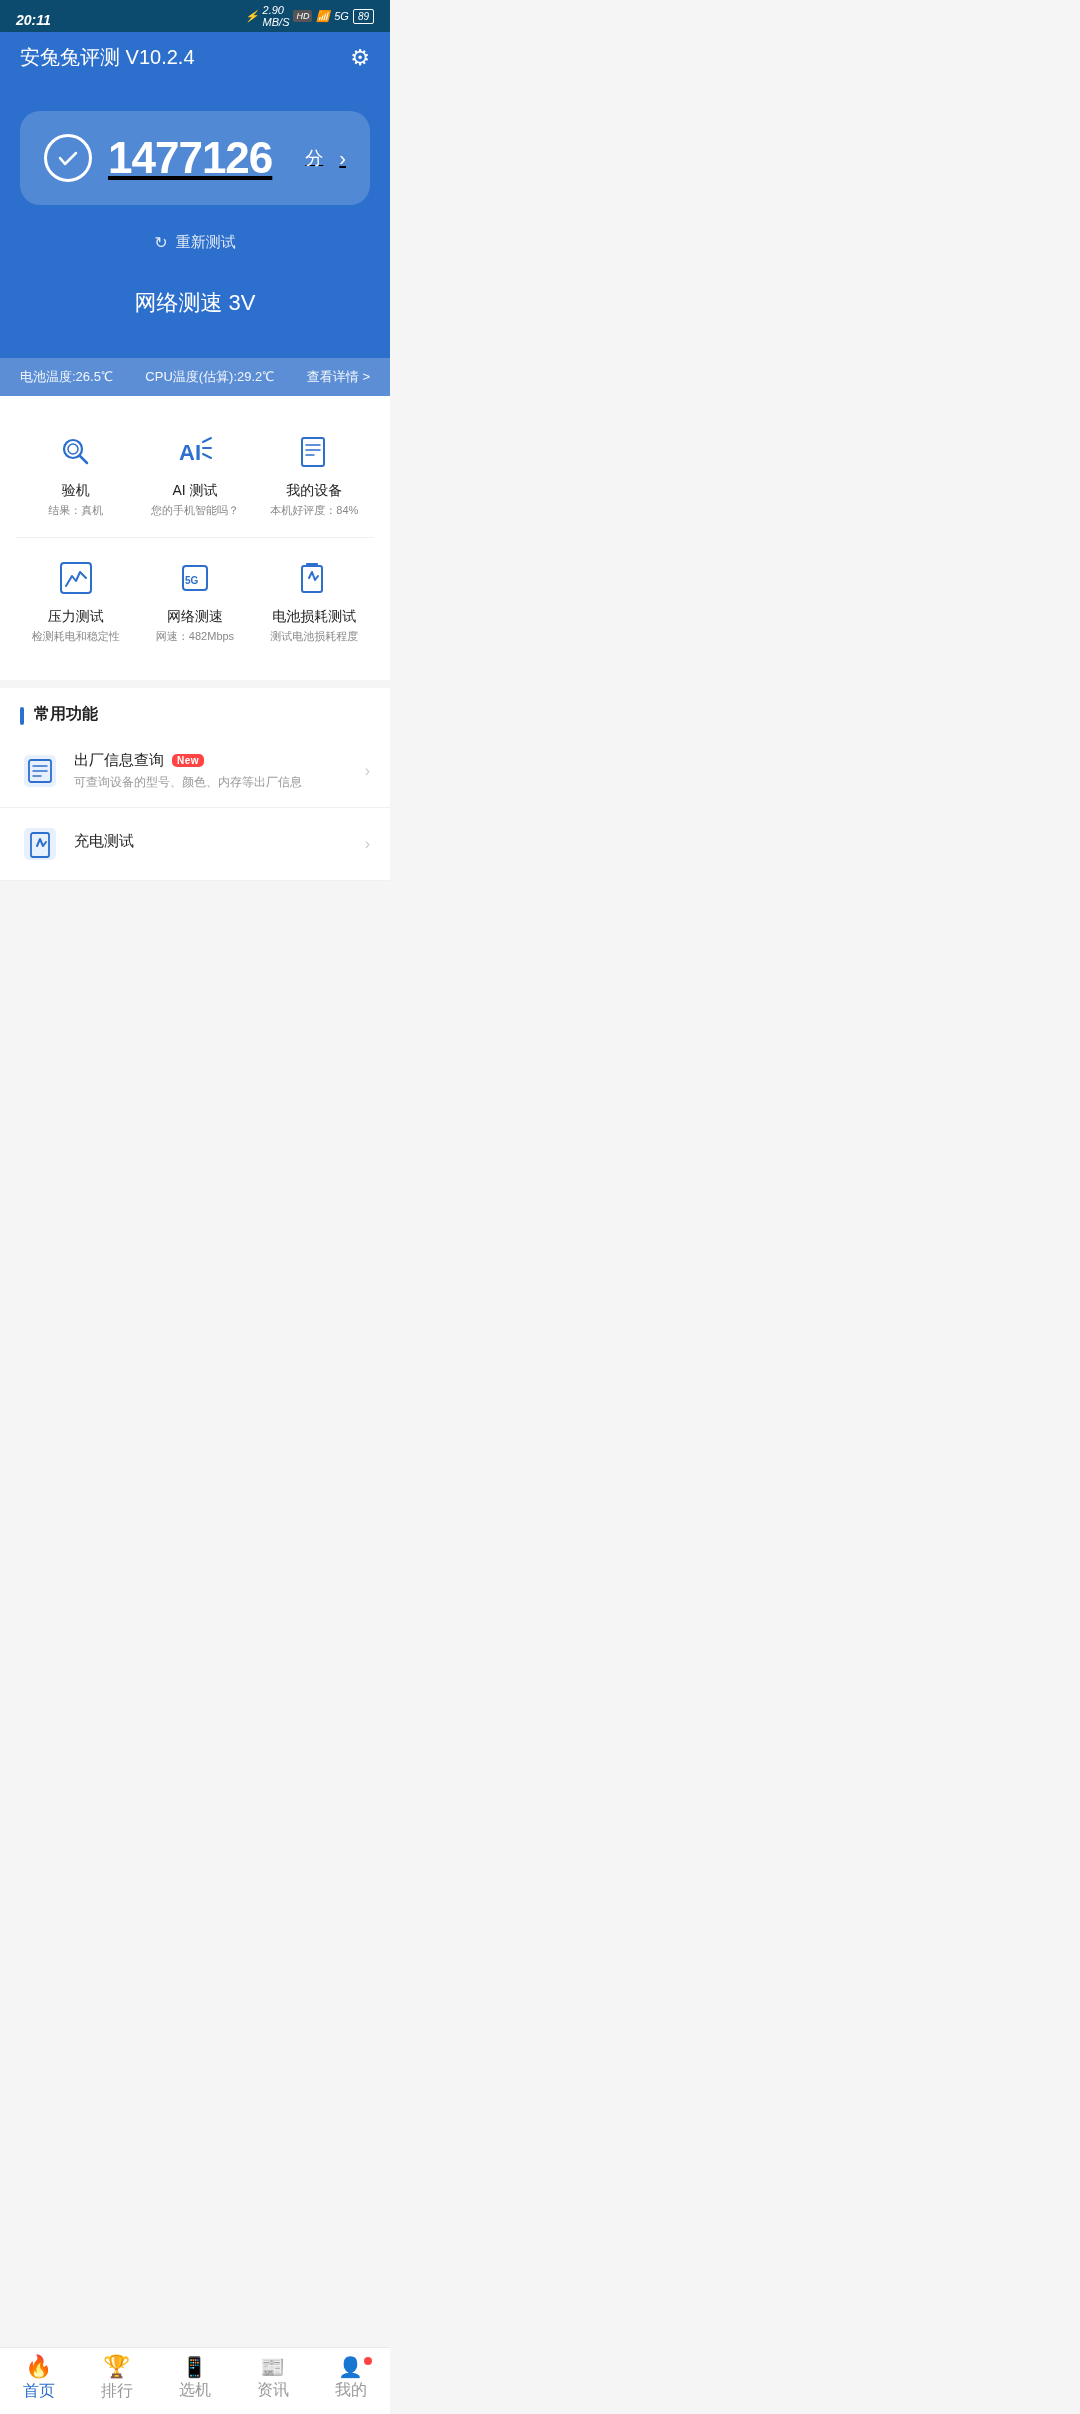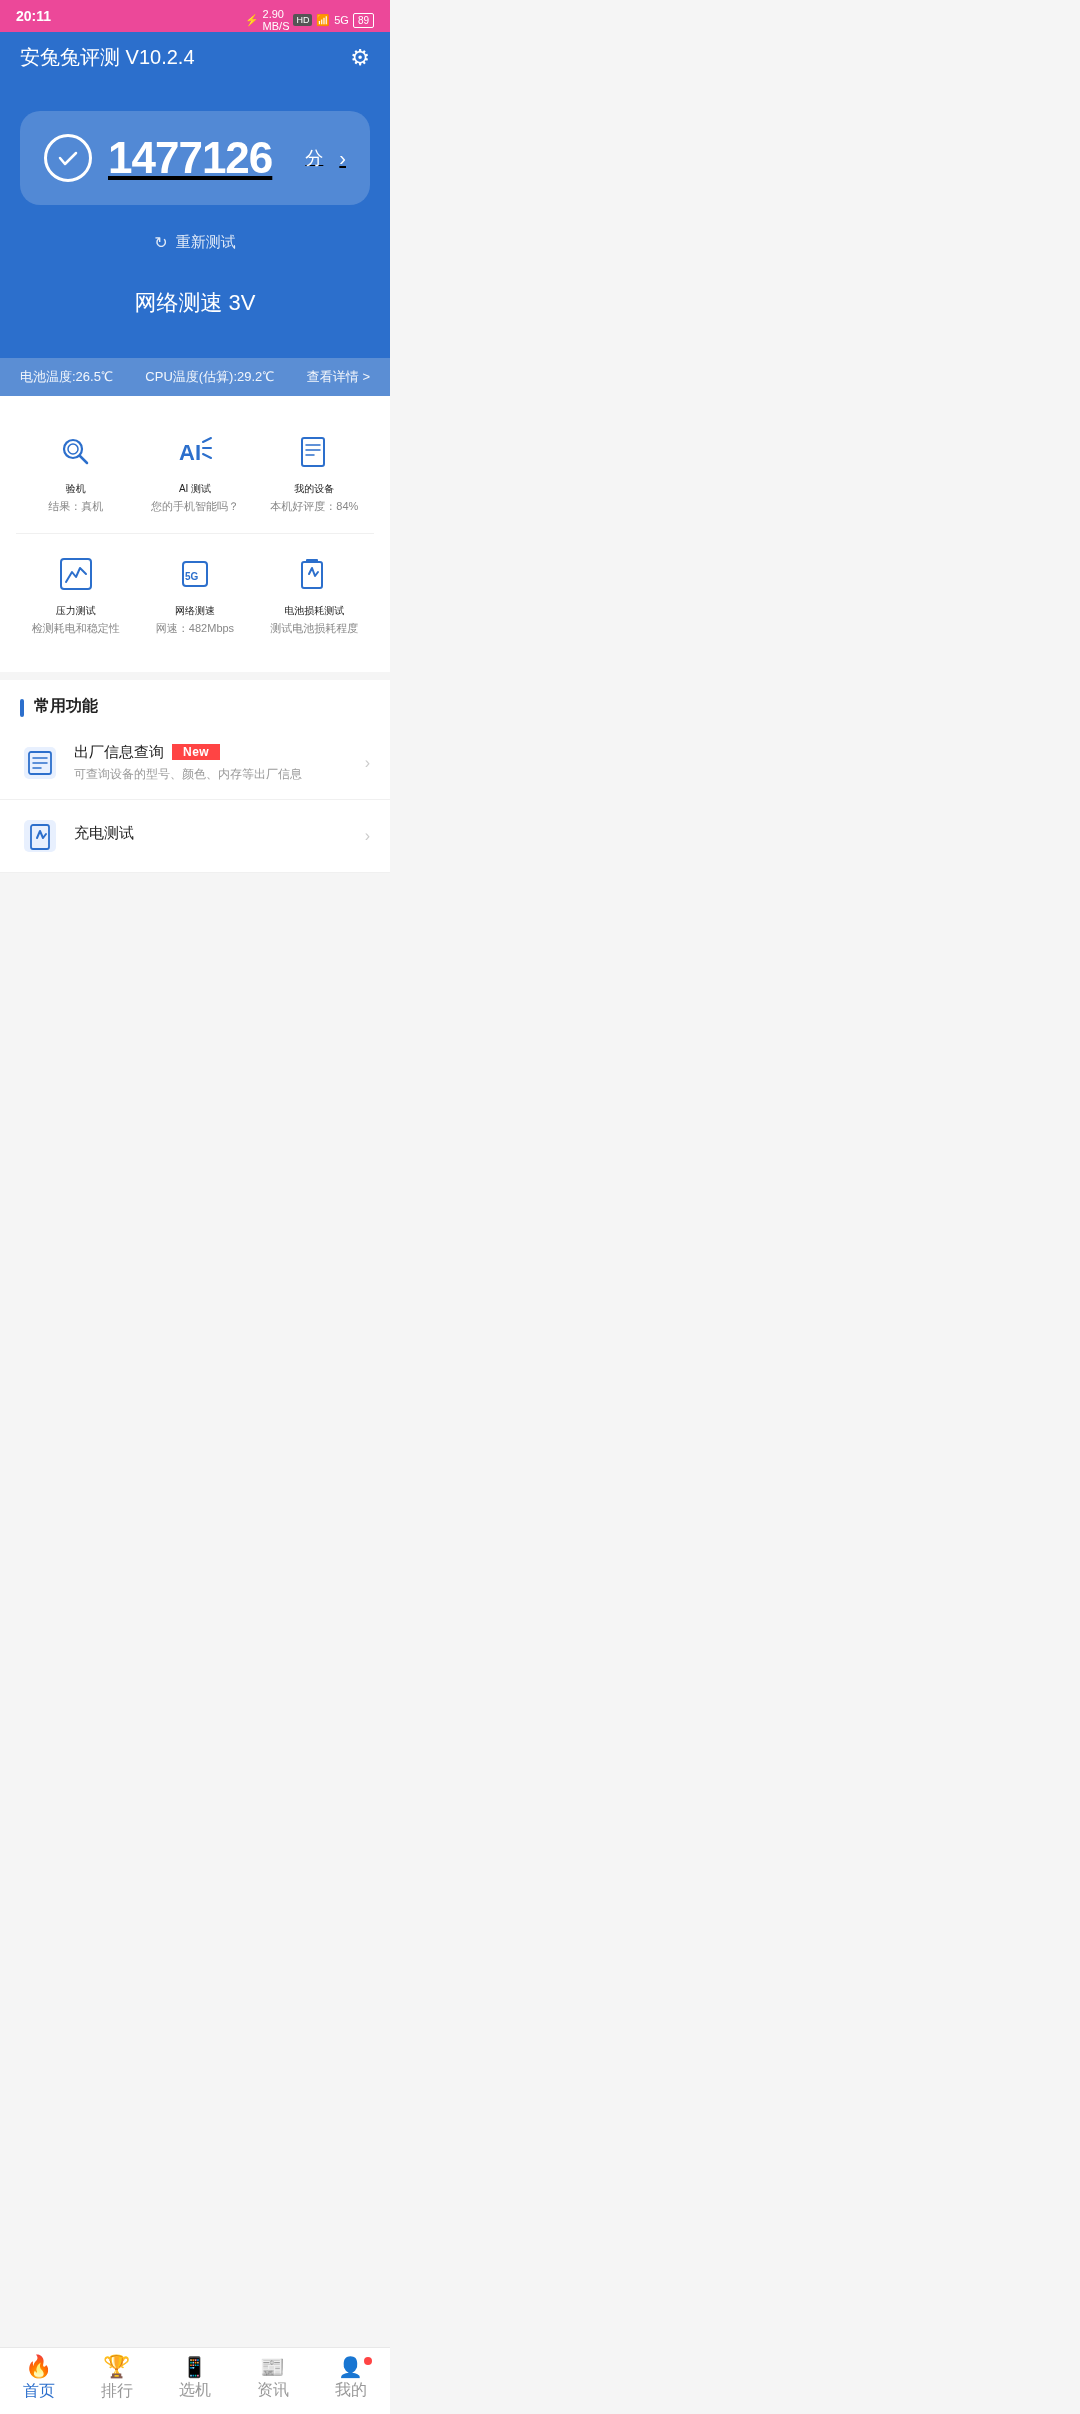--- a/index.html
+++ b/index.html
@@ -8,26 +8,27 @@
       width: 390px;
       min-height: 870px;
       font-family: -apple-system, 'PingFang SC', 'Helvetica Neue', Arial, sans-serif;
       background: #f5f5f5;
       overflow-x: hidden;
       position: relative;
     }
 
     
     .status-bar {
-      background: #ec4899;
+      background: #0c4a6e;
       display: flex;
       justify-content: space-between;
-      align-items: flex-start;
+      align-items: flex-end;
       padding: 8px 16px 4px;
       height: 32px;
+      font-style: italic;
     }
     .status-time {
       color: white;
       font-size: 14px;
       font-weight: 600;
     }
     .status-icons {
       display: flex;
       align-items: center;
       gap: 4px;
@@ -170,21 +171,21 @@
       display: flex;
       align-items: center;
       justify-content: center;
     }
     .feature-icon svg {
       width: 40px;
       height: 40px;
     }
     .feature-name {
       color: #222;
-      font-size: 10px;
+      font-size: 14px;
       font-weight: 500;
       margin-bottom: 3px;
     }
     .feature-sub {
       color: #888;
       font-size: 11px;
       line-height: 1.3;
     }
     .feature-divider {
       border: none;
@@ -240,24 +241,24 @@
       align-items: center;
       gap: 8px;
       color: #222;
       font-size: 15px;
       font-weight: 500;
       margin-bottom: 4px;
     }
     .new-badge {
       background: #ff4444;
       color: white;
-      font-size: 12px;
+      font-size: 10px;
       font-weight: 700;
-      padding: 1px 11px;
-      border-radius: 0;
+      padding: 1px 5px;
+      border-radius: 5px;
       letter-spacing: 0.5px;
     }
     .list-item-sub {
       color: #999;
       font-size: 12px;
     }
     .list-chevron {
       color: #ccc;
       font-size: 16px;
     }

